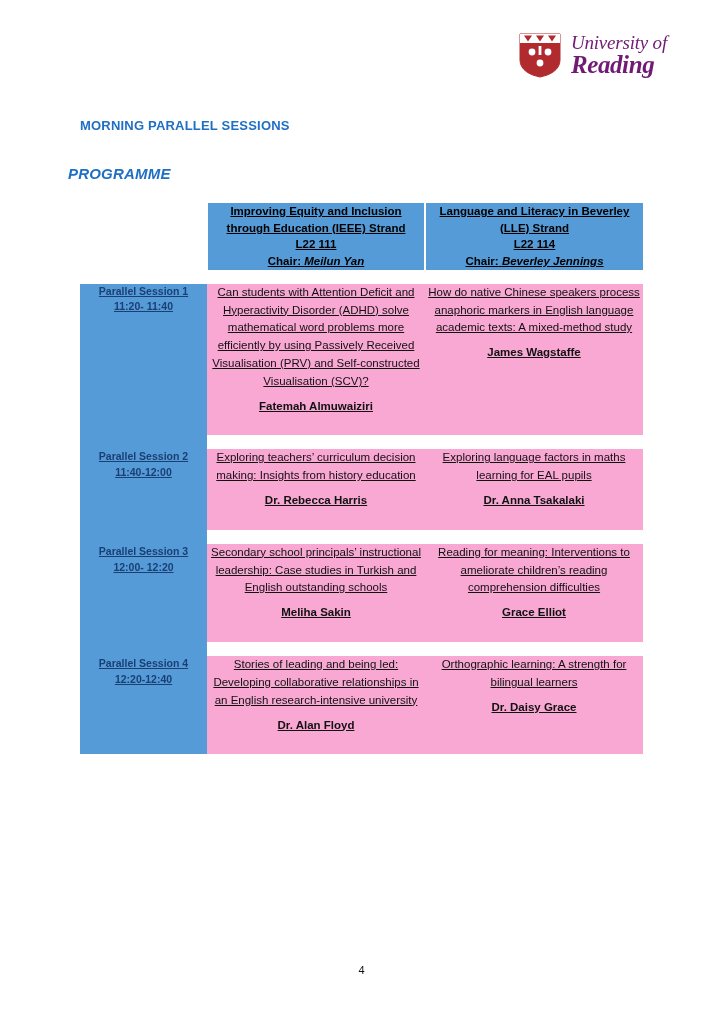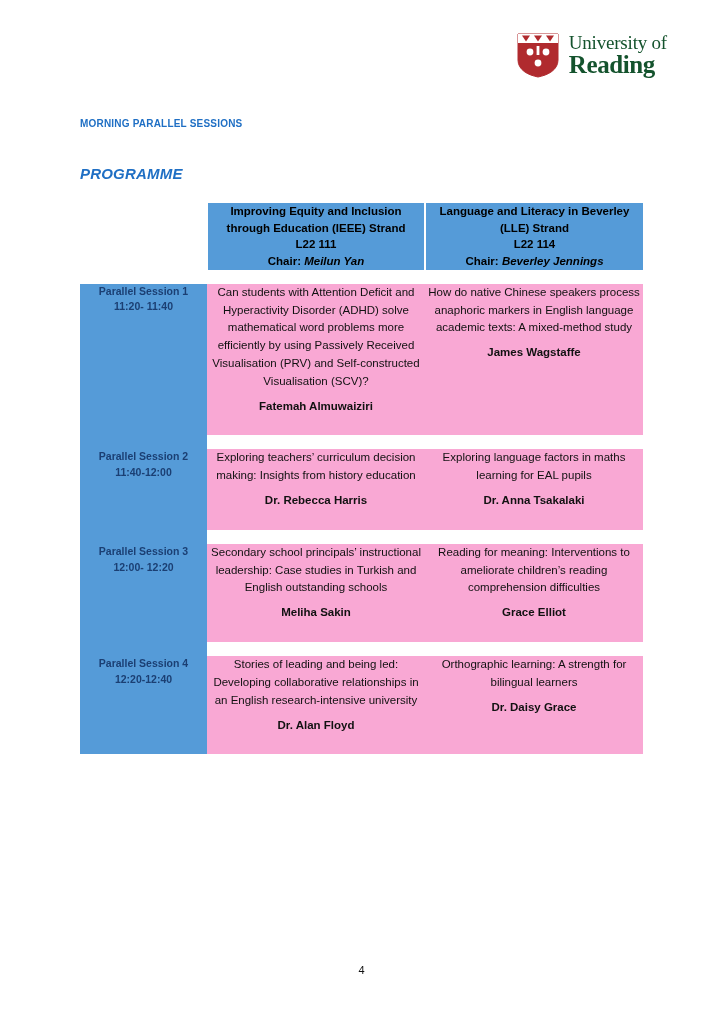--- a/index.html
+++ b/index.html
@@ -31,67 +31,69 @@
     align-items: center;
     gap: 9px;
   }
   .crest {
     width: 44px;
     height: 46px;
     position: relative;
   }
   .logo-text {
     line-height: 1.02;
-    color: #14532d;
+    color: #701a75;
+    font-style: italic;
   }
   .logo-line1 {
     font-size: 19px;
     letter-spacing: -0.2px;
     font-family: "Liberation Serif", serif;
   }
   .logo-line2 {
     font-size: 25px;
     font-weight: bold;
     letter-spacing: -0.4px;
     font-family: "Liberation Serif", serif;
   }
 
   
   .heading-main {
     position: absolute;
     top: 118px;
     left: 80px;
-    font-size: 10px;
+    font-size: 13px;
     font-weight: bold;
     color: #1f6fc4;
     letter-spacing: 0.2px;
   }
   .heading-sub {
     position: absolute;
     top: 165px;
-    left: 80px;
+    left: 68px;
     font-size: 15px;
     font-weight: bold;
     font-style: italic;
     color: #1f6fc4;
     letter-spacing: 0.2px;
   }
 
   
   .prog-table {
     position: absolute;
     top: 203px;
     left: 80px;
     width: 563px;
     border-collapse: collapse;
     table-layout: fixed;
   }
   .prog-table td {
     vertical-align: top;
     padding: 0;
+    text-decoration: underline;
   }
   .col-time { width: 127px; }
   .col-strand { width: 218px; }
 
   .hdr-blank {
     background: #ffffff;
   }
   .hdr-cell {
     background: #559bd8;
     color: #000000;

